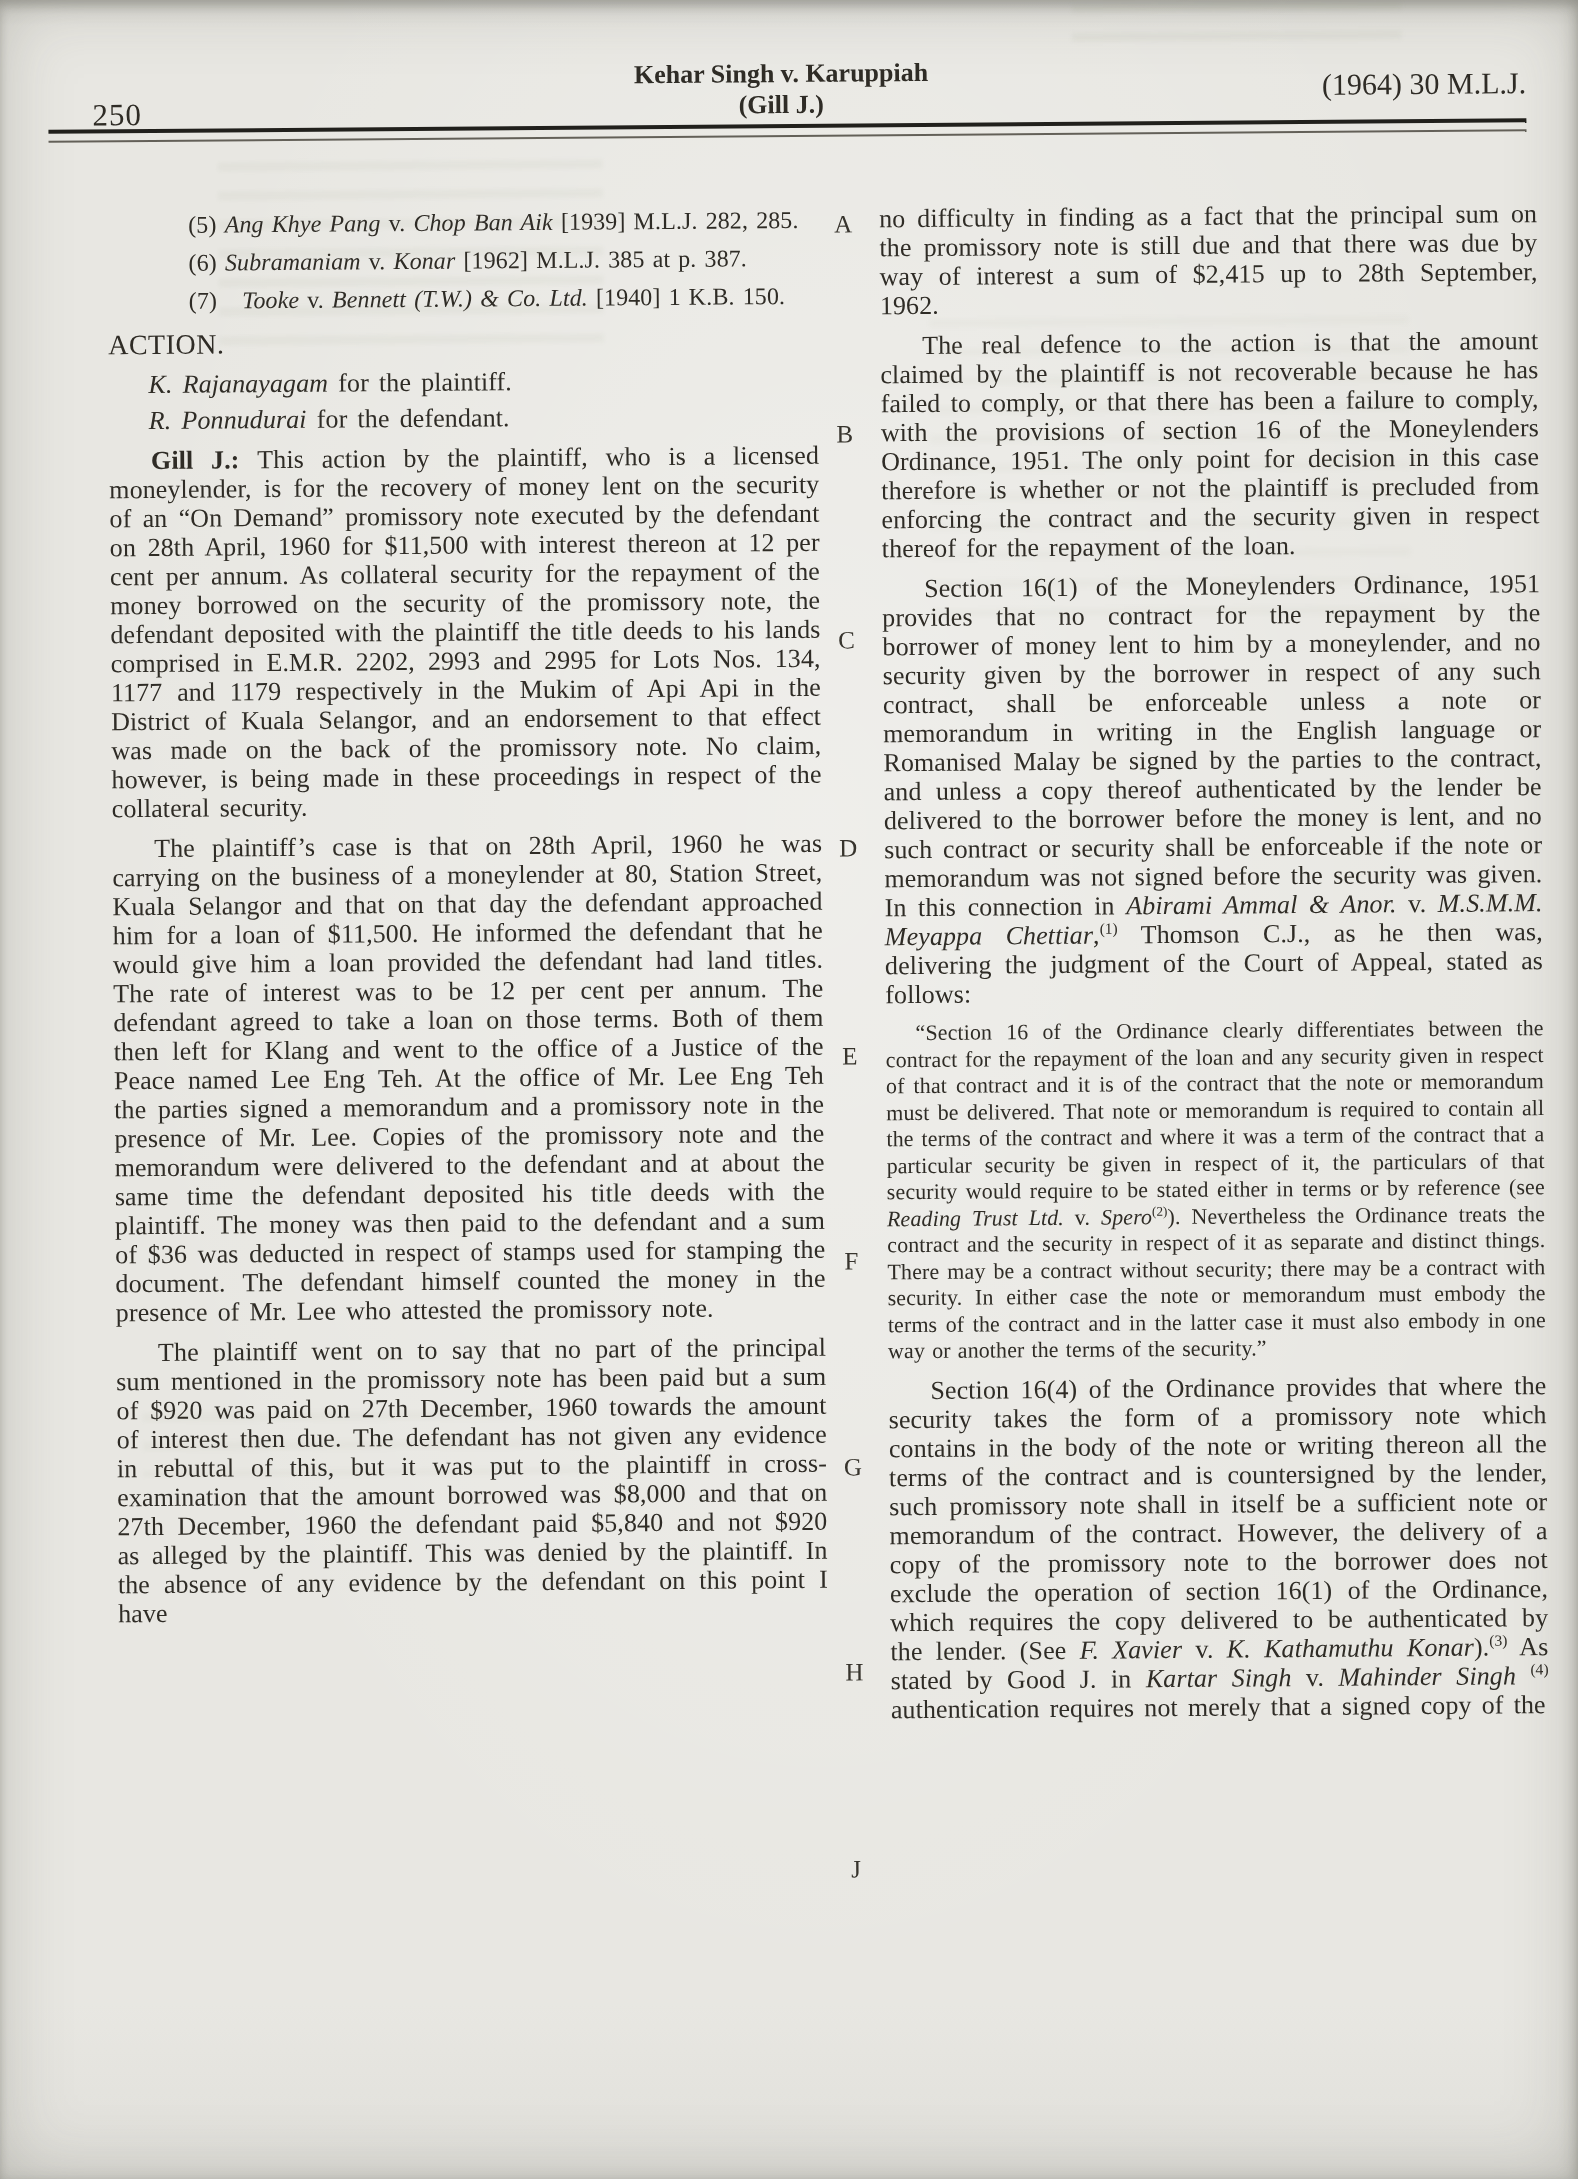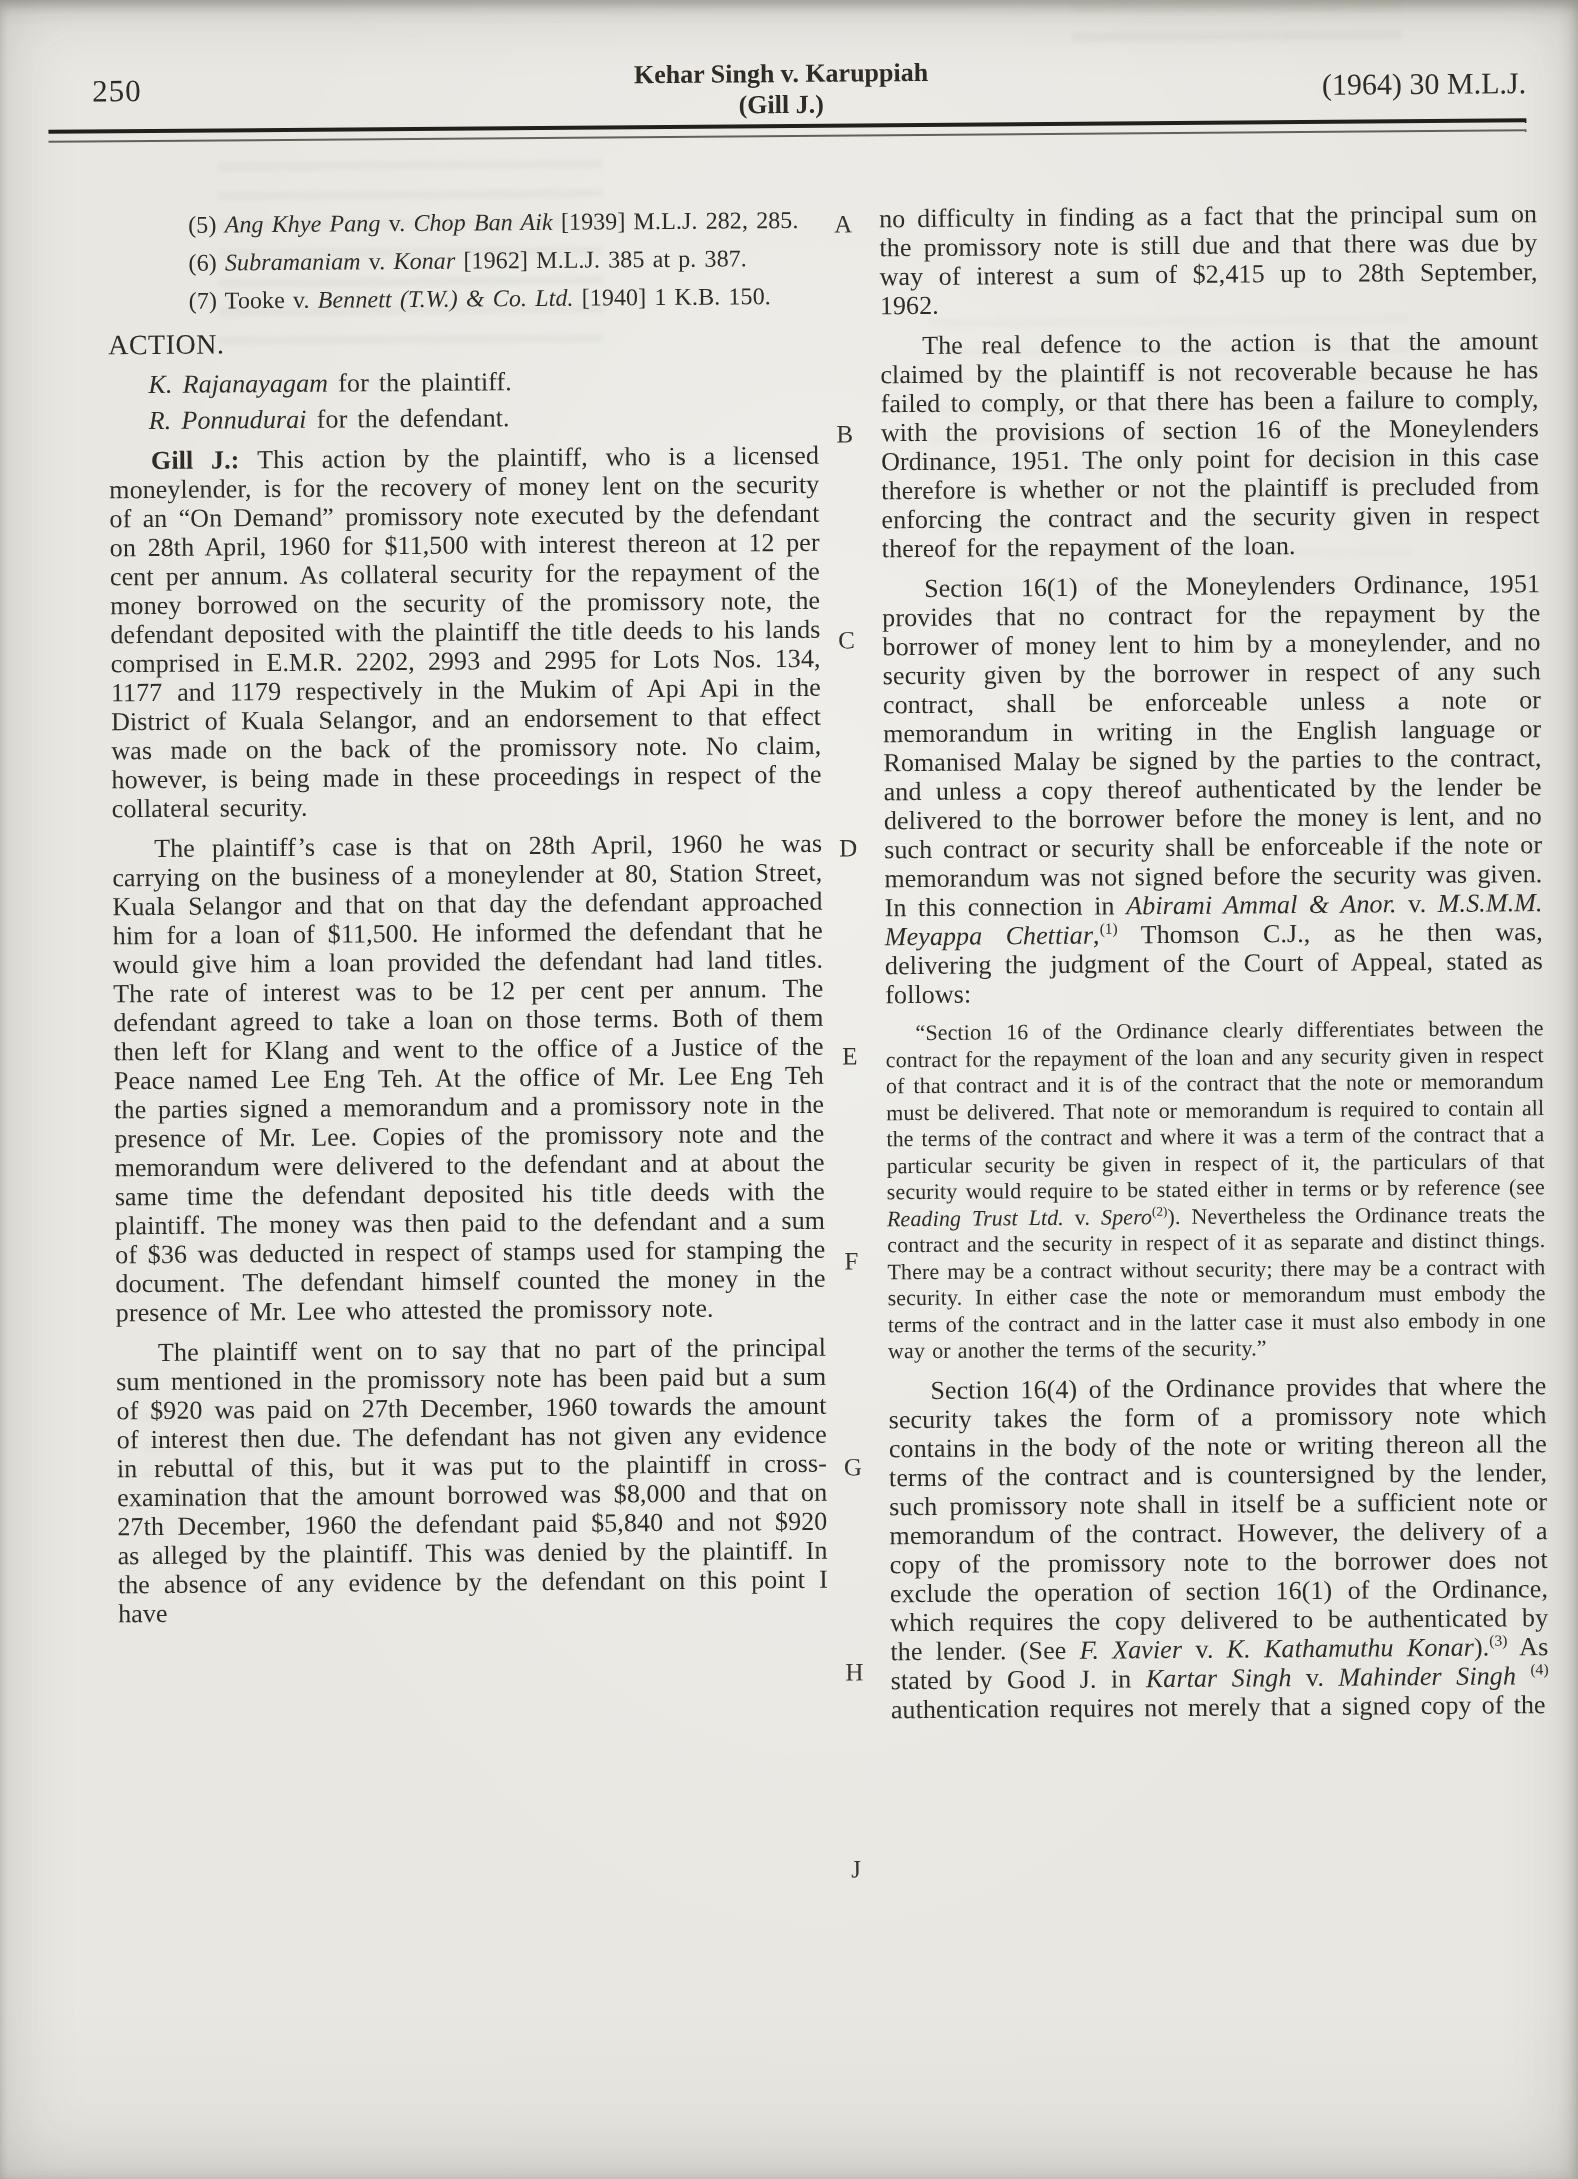--- a/index.html
+++ b/index.html
@@ -11,21 +11,21 @@
       #e8e7e2;
     box-shadow:inset 0 0 70px rgba(90,88,78,0.28), inset 0 6px 10px rgba(70,68,58,0.22), inset -6px 0 14px rgba(90,88,78,0.18);
     font-family:"Liberation Serif","DejaVu Serif",serif;
     color:#2f2c26;
   }
   .rot{position:absolute;inset:0;transform:rotate(-0.45deg);}
   p{margin:0;}
   sup{font-size:0.60em;vertical-align:super;line-height:0;letter-spacing:0;}
 
   
-  .pageno{position:absolute;left:100px;top:68px;font-size:31px;letter-spacing:1px;text-align:center;}
+  .pageno{position:absolute;left:100px;top:92px;font-size:31px;letter-spacing:1px;text-align:center;}
   .head-center{position:absolute;left:50%;top:58px;transform:translateX(-50%);text-align:center;font-weight:700;font-size:26px;line-height:31px;white-space:nowrap;}
   .volcite{position:absolute;right:44px;top:72px;font-size:30px;white-space:nowrap;}
   .rule{position:absolute;left:56px;right:44px;top:124px;height:7px;border-top:4px solid #21201c;border-bottom:2px solid #636058;}
 
   
   .col{position:absolute;top:205px;font-size:26px;line-height:29px;text-align:justify;word-spacing:3.5px;letter-spacing:0.1px;}
   .col-left{left:114px;width:710px;}
   .col-right{left:886px;width:658px;}
 
   .cites{font-size:24px;line-height:30px;word-spacing:2px;margin-bottom:4px;}
@@ -63,21 +63,21 @@
       <div>Kehar Singh v. Karuppiah</div>
       <div>(Gill J.)</div>
     </div>
     <div class="volcite">(1964) 30 M.L.J.</div>
     <div class="rule"></div>
 
     <div class="col col-left">
       <div class="cites">
         <p class="cite"><span>(5) </span><span style="font-style: italic;">Ang Khye Pang</span><span> v. </span><span style="font-style: italic;">Chop Ban Aik</span><span> [1939] M.L.J. 282, 285.</span></p>
         <p class="cite"><span>(6) </span><span style="font-style: italic;">Subramaniam</span><span> v. </span><span style="font-style: italic; margin-top: 24px;">Konar</span><span> [1962] M.L.J. 385 at p. 387.</span></p>
-        <p class="cite"><span>(7) </span><span style="">Tooke</span><span> v. </span><span style="font-style: italic;">Bennett (T.W.) &amp; Co. Ltd.</span><span> [1940] 1 K.B. 150.</span></p>
+        <p class="cite"><span>(7) </span><span style="font-style: italic; margin-left: 17px;">Tooke</span><span> v. </span><span style="font-style: italic;">Bennett (T.W.) &amp; Co. Ltd.</span><span> [1940] 1 K.B. 150.</span></p>
       </div>
       <p class="action">ACTION.</p>
       <p class="counsel"><span style="font-style: italic;">K. Rajanayagam</span><span> for the plaintiff.</span></p>
       <p class="counsel"><span style="font-style: italic;">R. Ponnudurai</span><span> for the defendant.</span></p>
       <p class="para"><span style="font-weight: 700;">Gill J.: </span><span>This action by the plaintiff, who is a licensed moneylender, is for the recovery of money lent on the security of an “On Demand” promissory note executed by the defendant on 28th April, 1960 for $11,500 with interest thereon at 12 per cent per annum.  As collateral security for the repayment of the money borrowed on the security of the promissory note, the defendant deposited with the plaintiff the title deeds to his lands comprised in E.M.R. 2202, 2993 and 2995 for Lots Nos. 134, 1177 and 1179 respectively in the Mukim of Api Api in the District of Kuala Selangor, and an endorsement to that effect was made on the back of the promissory note.  No claim, however, is being made in these proceedings in respect of the collateral security.</span></p>
       <p class="para"><span>The plaintiff’s case is that on 28th April, 1960 he was carrying on the business of a moneylender at 80, Station Street, Kuala Selangor and that on that day the defendant approached him for a loan of $11,500.  He informed the defendant that he would give him a loan provided the defendant had land titles.  The rate of interest was to be 12 per cent per annum.  The defendant agreed to take a loan on those terms.  Both of them then left for Klang and went to the office of a Justice of the Peace named Lee Eng Teh.  At the office of Mr. Lee Eng Teh the parties signed a memorandum and a promissory note in the presence of Mr. Lee.  Copies of the promissory note and the memorandum were delivered to the defendant and at about the same time the defendant deposited his title deeds with the plaintiff.  The money was then paid to the defendant and a sum of $36 was deducted in respect of stamps used for stamping the document.  The defendant himself counted the money in the presence of Mr. Lee who attested the promissory note.</span></p>
       <p class="para"><span>The plaintiff went on to say that no part of the principal sum mentioned in the promissory note has been paid but a sum of $920 was paid on 27th December, 1960 towards the amount of interest then due.  The defendant has not given any evidence in rebuttal of this, but it was put to the plaintiff in cross-examination that the amount borrowed was $8,000 and that on 27th December, 1960 the defendant paid $5,840 and not $920 as alleged by the plaintiff.  This was denied by the plaintiff.  In the absence of any evidence by the defendant on this point I have</span></p>
     </div>
 
     <div class="col col-right">

